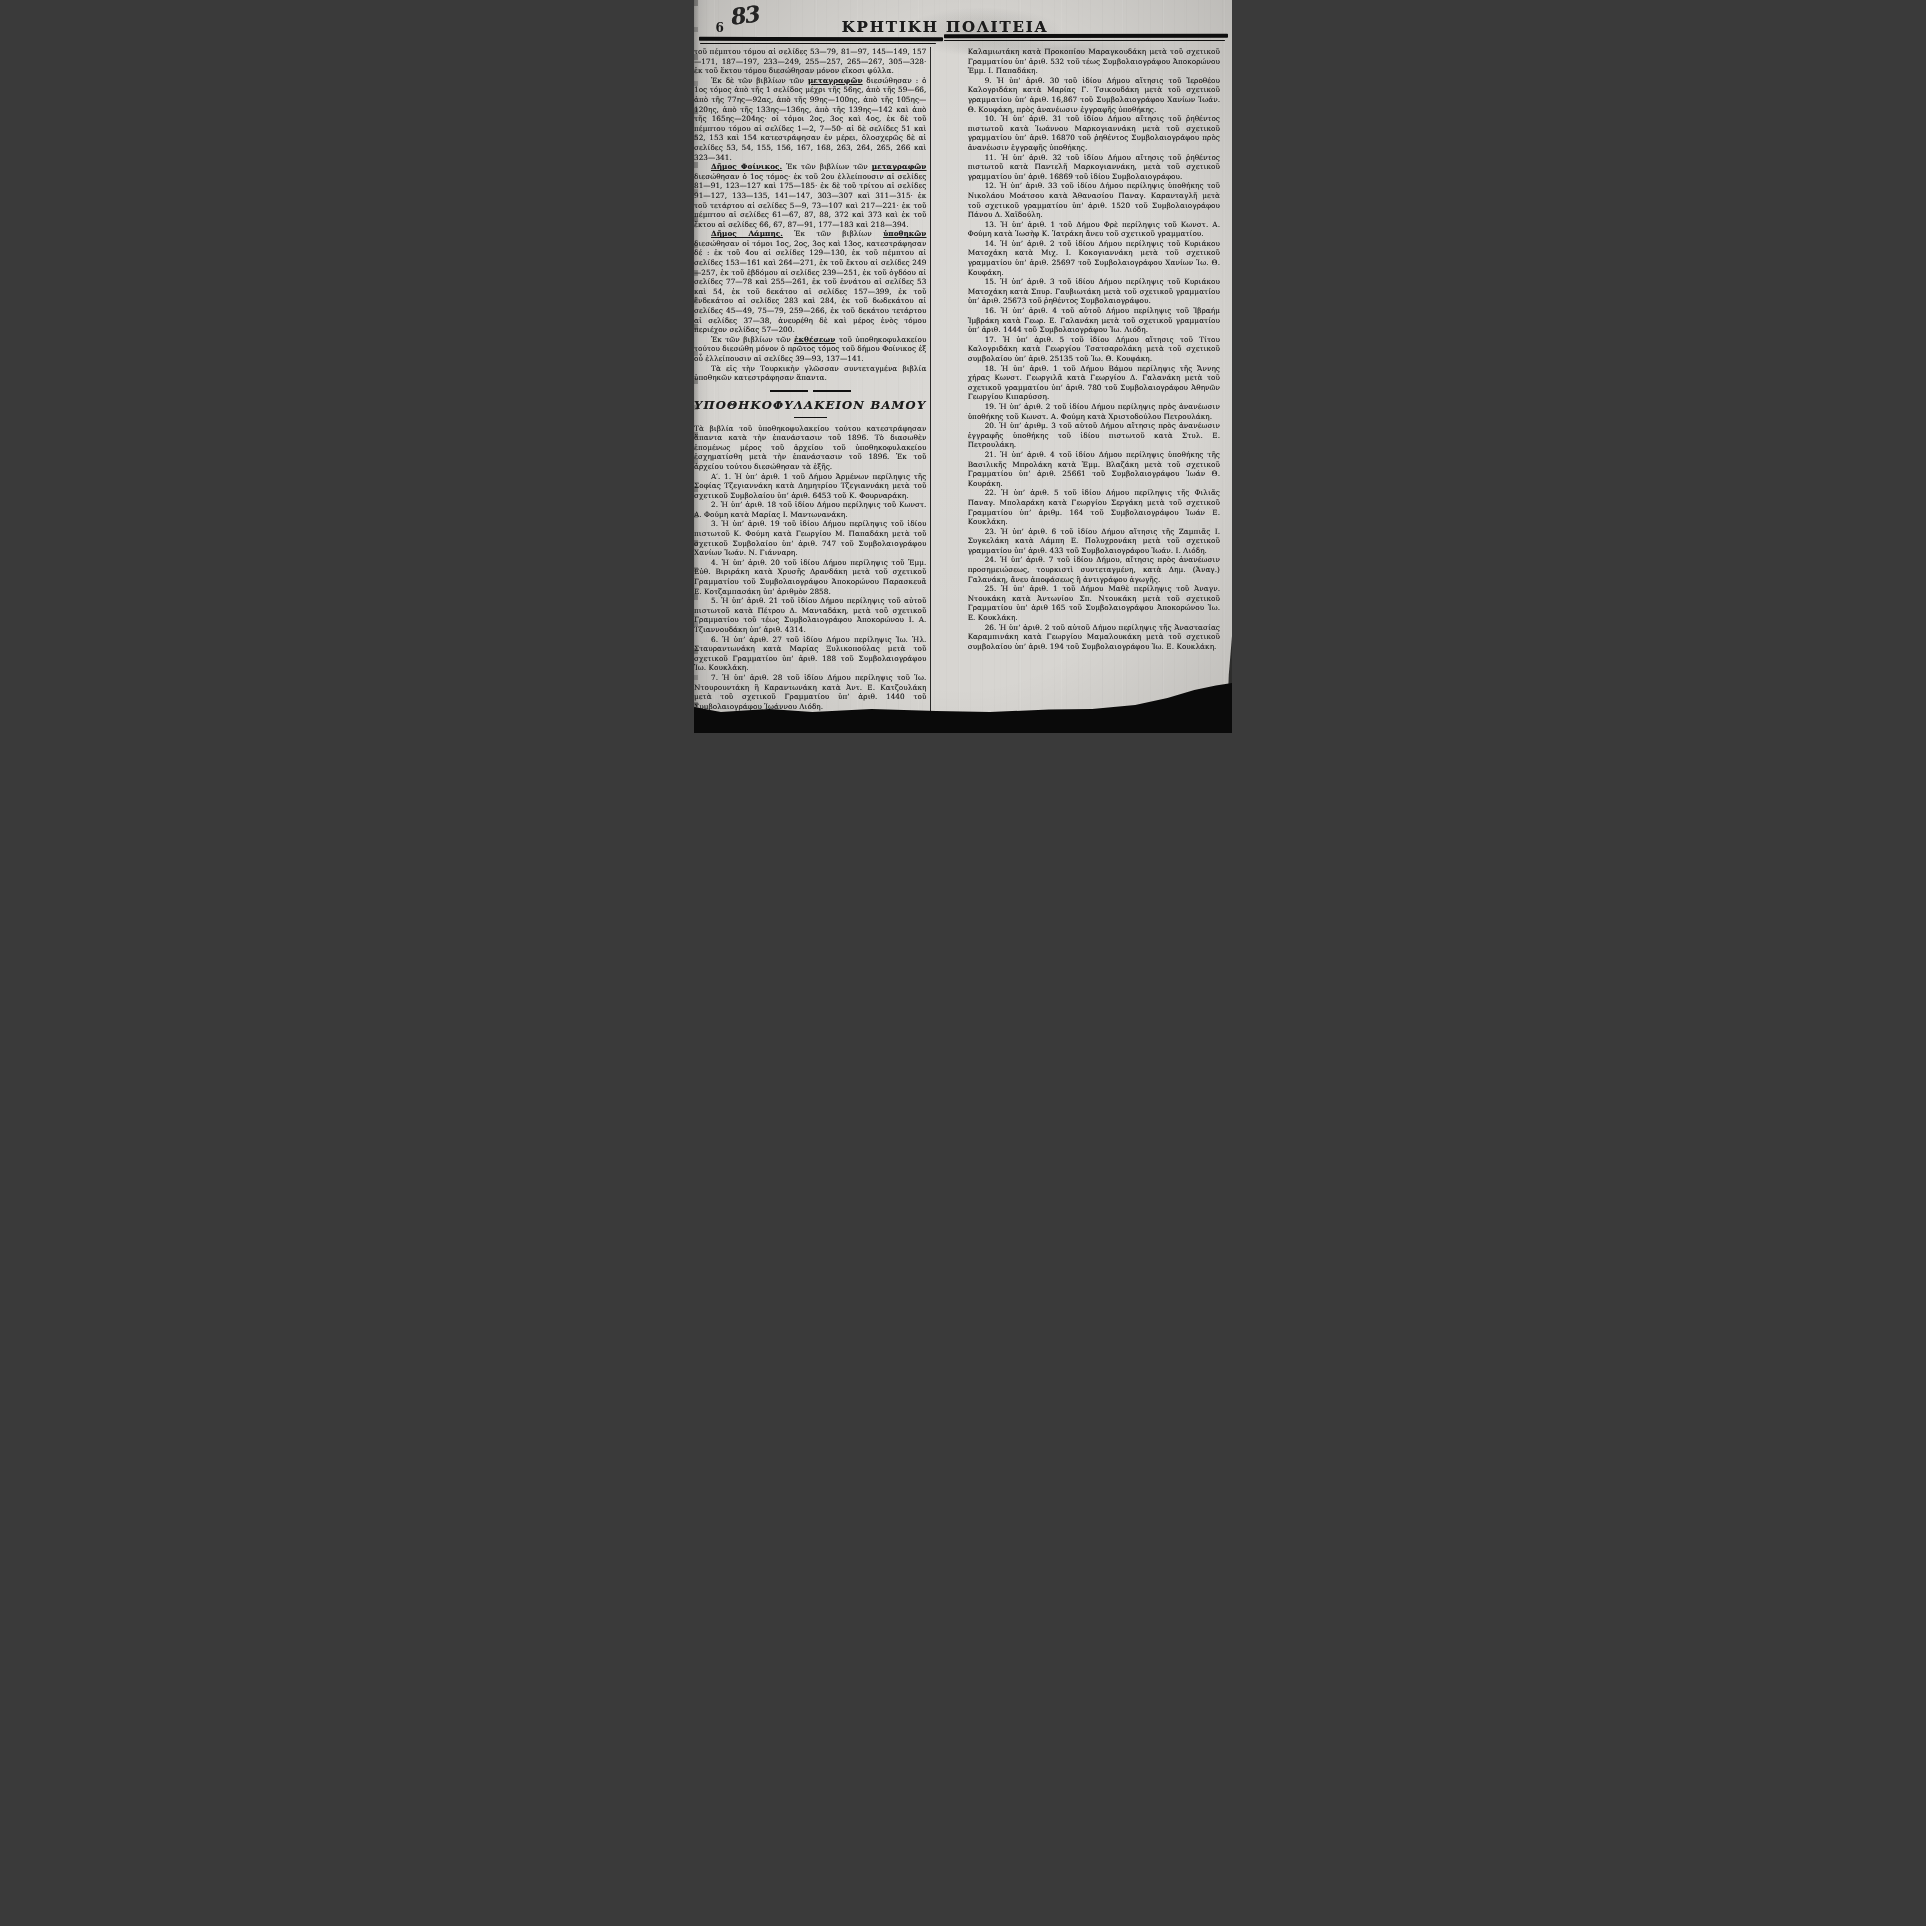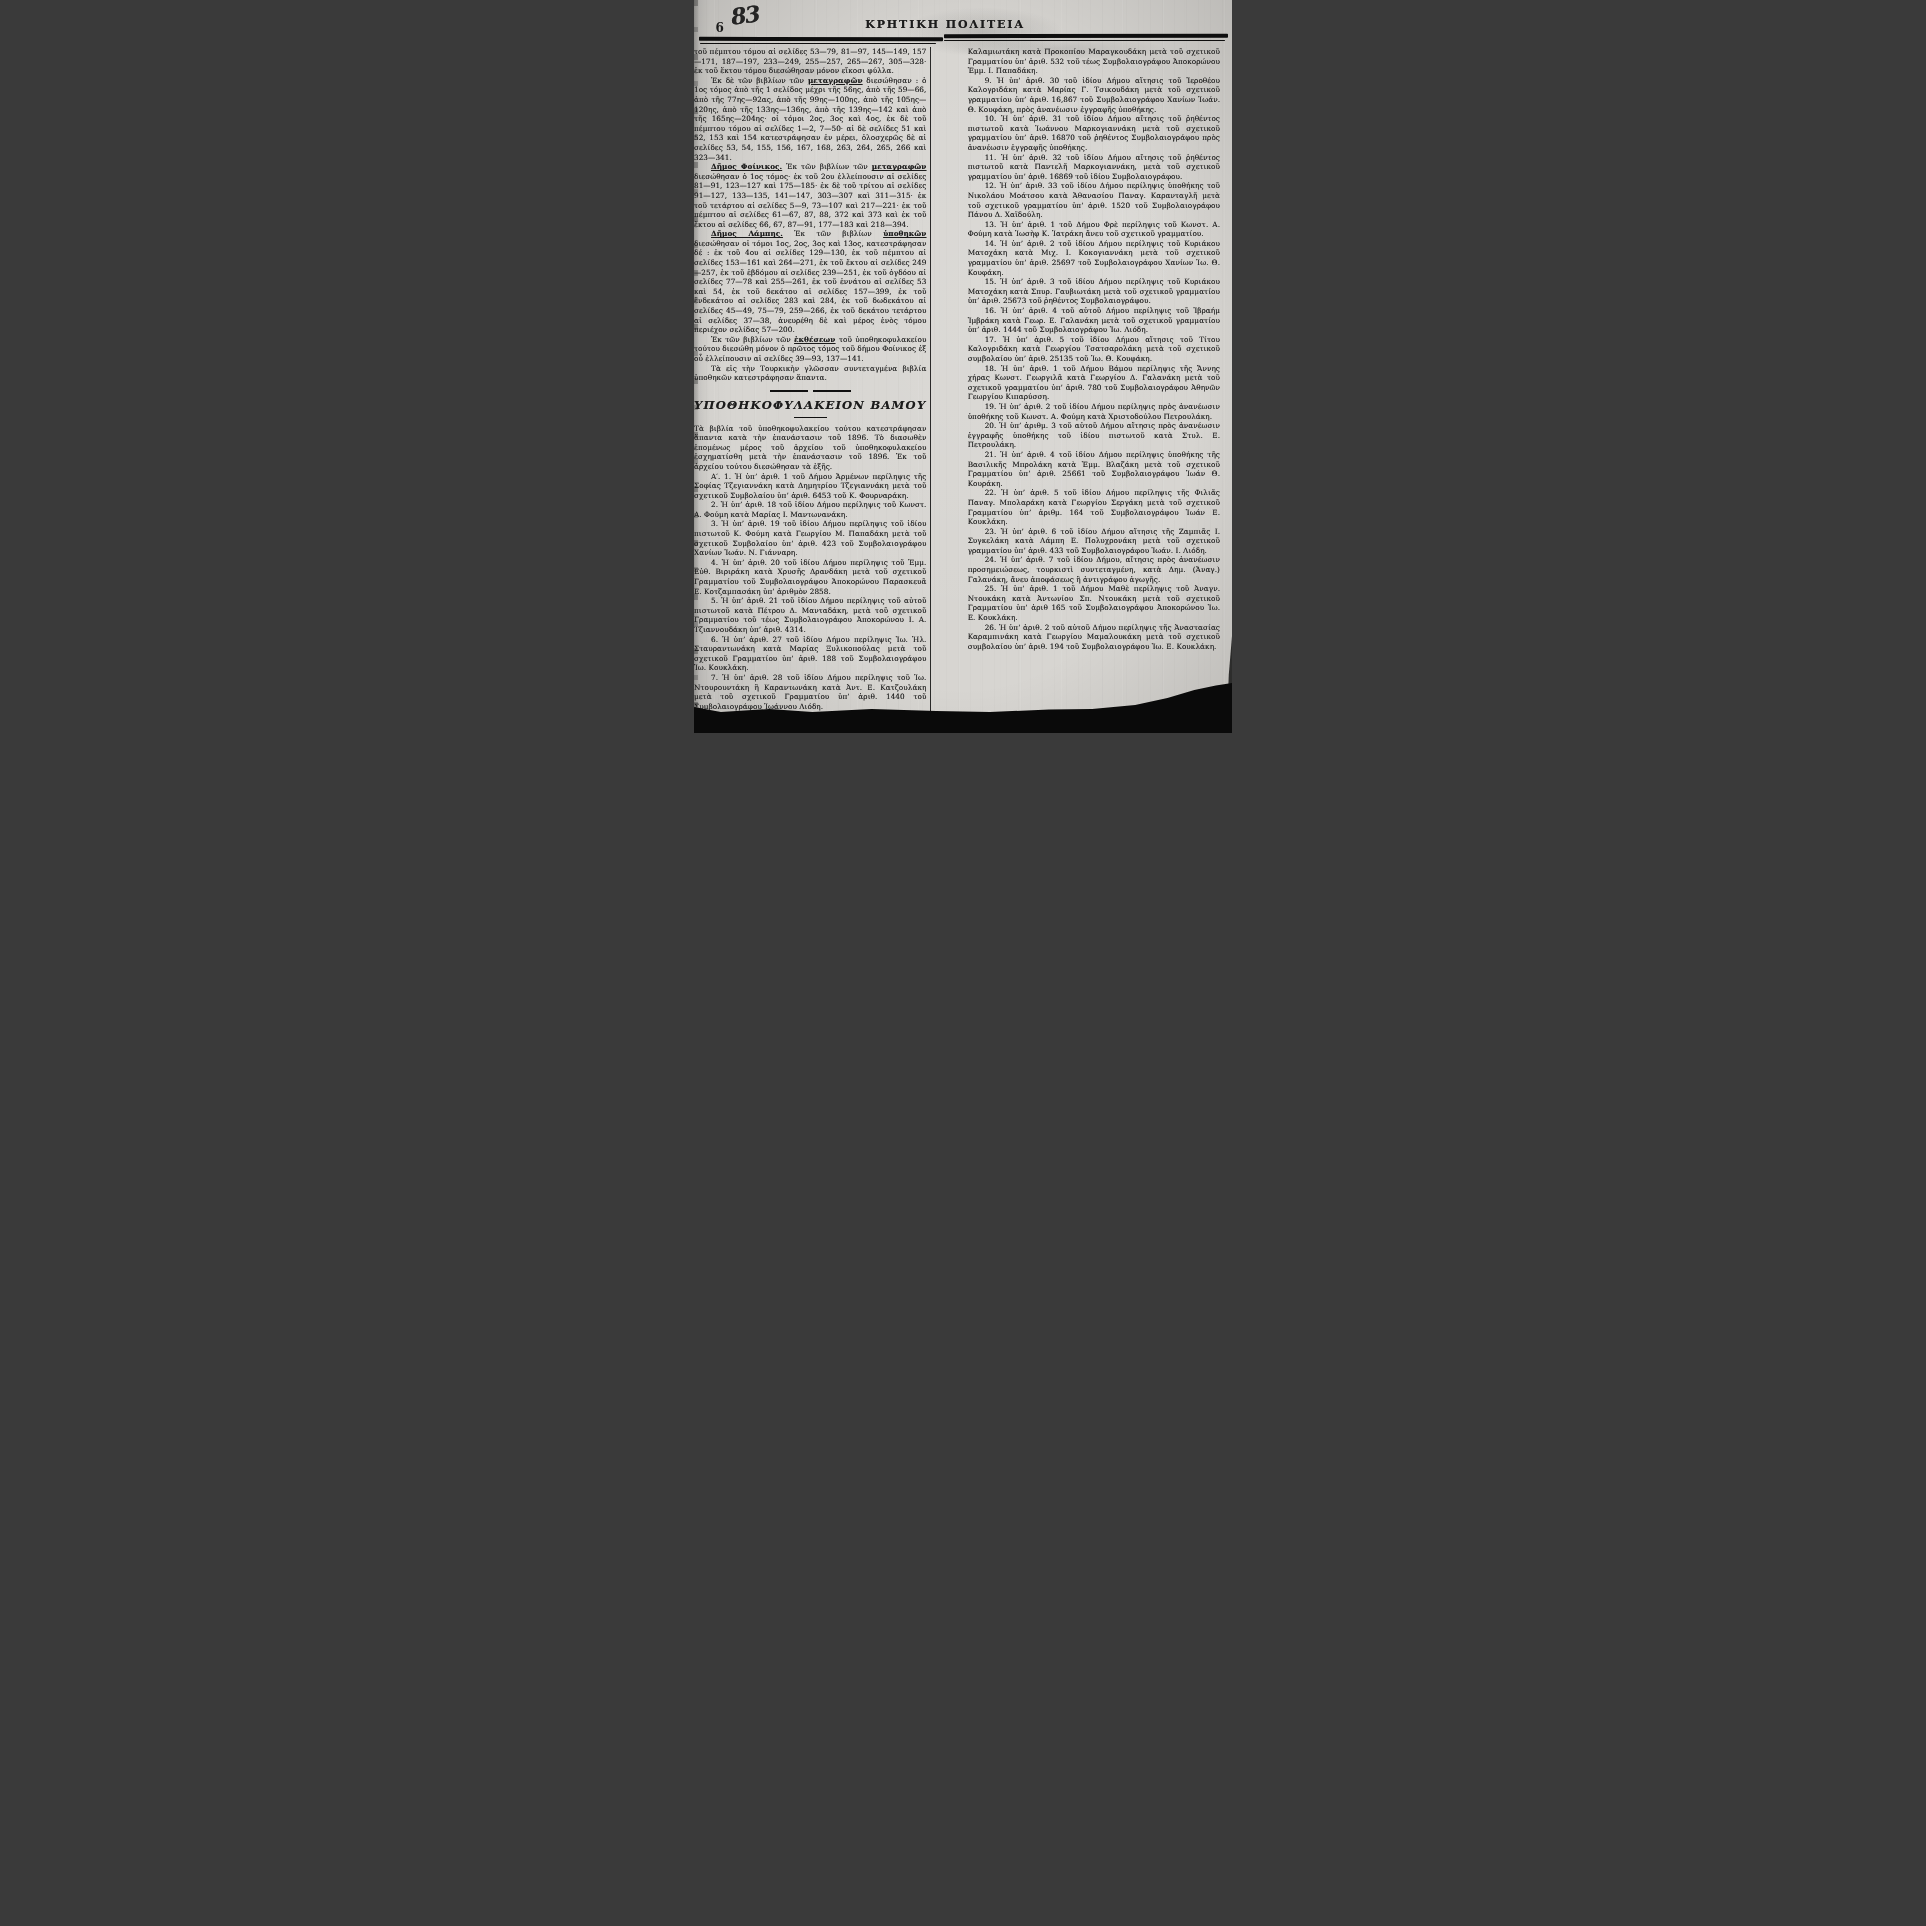--- a/index.html
+++ b/index.html
@@ -30,21 +30,21 @@
 
   .handwritten{
     position:absolute;left:37px;top:1.5px;
     font-size:22.3px;font-style:italic;font-weight:bold;color:#242424;
     transform:rotate(-7deg);letter-spacing:-1.5px;
     text-shadow:0 0 0.4px rgba(30,30,30,.6);
   }
   .pagenum{position:absolute;left:21.6px;top:21px;font-size:12px;font-weight:bold;}
   .title{
     position:absolute;left:116px;top:17.7px;width:270px;
-    text-align:center;font-size:11px;font-weight:bold;letter-spacing:1.9px;
+    text-align:center;font-size:15px;font-weight:bold;letter-spacing:1.9px;
     text-shadow:0 0 0.4px rgba(20,20,20,.55);
     white-space:nowrap;
   }
   .hrule{position:absolute;background:#0e0e0e;border-radius:0.8px;}
   .rl1{left:5.4px;top:37px;width:244px;height:3.5px;transform:rotate(.12deg);}
   .rl2{left:6.2px;top:43px;width:236px;height:1.2px;}
   .rr1{left:250px;top:34px;width:284px;height:3.5px;transform:rotate(-.08deg);}
   .rr2{left:250px;top:40px;width:281px;height:1.2px;}
 
   .columns{position:absolute;left:0;top:47px;width:526px;display:flex;align-items:stretch;}
@@ -107,21 +107,21 @@
         <p class="para ind"><span class="b">Δῆμος Φοίνικος.</span><span> Ἐκ τῶν βιβλίων τῶν </span><span class="b">μεταγραφῶν</span><span> διεσώθησαν ὁ 1ος τόμος· ἐκ τοῦ 2ου ἐλλείπουσιν αἱ σελίδες 81—91, 123—127 καὶ 175—185· ἐκ δὲ τοῦ τρίτου αἱ σελίδες 91—127, 133—135, 141—147, 303—307 καὶ 311—315· ἐκ τοῦ τετάρτου αἱ σελίδες 5—9, 73—107 καὶ 217—221· ἐκ τοῦ πέμπτου αἱ σελίδες 61—67, 87, 88, 372 καὶ 373 καὶ ἐκ τοῦ ἕκτου αἱ σελίδες 66, 67, 87—91, 177—183 καὶ 218—394.</span></p>
         <p class="para ind"><span class="b">Δῆμος Λάμπης.</span><span> Ἐκ τῶν βιβλίων </span><span class="b">ὑποθηκῶν</span><span> διεσώθησαν οἱ τόμοι 1ος, 2ος, 3ος καὶ 13ος, κατεστράφησαν δέ : ἐκ τοῦ 4ου αἱ σελίδες 129—130, ἐκ τοῦ πέμπτου αἱ σελίδες 153—161 καὶ 264—271, ἐκ τοῦ ἕκτου αἱ σελίδες 249—257, ἐκ τοῦ ἑβδόμου αἱ σελίδες 239—251, ἐκ τοῦ ὀγδόου αἱ σελίδες 77—78 καὶ 255—261, ἐκ τοῦ ἐννάτου αἱ σελίδες 53 καὶ 54, ἐκ τοῦ δεκάτου αἱ σελίδες 157—399, ἐκ τοῦ ἑνδεκάτου αἱ σελίδες 283 καὶ 284, ἐκ τοῦ δωδεκάτου αἱ σελίδες 45—49, 75—79, 259—266, ἐκ τοῦ δεκάτου τετάρτου αἱ σελίδες 37—38, ἀνευρέθη δὲ καὶ μέρος ἑνὸς τόμου περιέχον σελίδας 57—200.</span></p>
         <p class="para ind"><span>Ἐκ τῶν βιβλίων τῶν </span><span class="b">ἐκθέσεων</span><span> τοῦ ὑποθηκοφυλακείου τούτου διεσώθη μόνον ὁ πρῶτος τόμος τοῦ δήμου Φοίνικος ἐξ οὗ ἐλλείπουσιν αἱ σελίδες 39—93, 137—141.</span></p>
         <p class="para ind"><span>Τὰ εἰς τὴν Τουρκικὴν γλῶσσαν συντεταγμένα βιβλία ὑποθηκῶν κατεστράφησαν ἅπαντα.</span></p>
         <div class="rule-long"></div>
         <div class="sec-heading"><span>ΥΠΟΘΗΚΟΦΥΛΑΚΕΙΟΝ ΒΑΜΟΥ</span></div>
         <div class="rule-short"></div>
         <p class="para"><span>Τὰ βιβλία τοῦ ὑποθηκοφυλακείου τούτου κατεστράφησαν ἅπαντα κατὰ τὴν ἐπανάστασιν τοῦ 1896. Τὸ διασωθὲν ἑπομένως μέρος τοῦ ἀρχείου τοῦ ὑποθηκοφυλακείου ἐσχηματίσθη μετὰ τὴν ἐπανάστασιν τοῦ 1896. Ἐκ τοῦ ἀρχείου τούτου διεσώθησαν τὰ ἑξῆς.</span></p>
         <p class="para ind"><span>Α′. 1. Ἡ ὑπ’ ἀριθ. 1 τοῦ Δήμου Ἀρμένων περίληψις τῆς Σοφίας Τζεγιαννάκη κατὰ Δημητρίου Τζεγιαννάκη μετὰ τοῦ σχετικοῦ Συμβολαίου ὑπ’ ἀριθ. 6453 τοῦ Κ. Φουρναράκη.</span></p>
         <p class="para ind"><span>2. Ἡ ὑπ’ ἀριθ. 18 τοῦ ἰδίου Δήμου περίληψις τοῦ Κωνστ. Α. Φούμη κατὰ Μαρίας Ι. Μαντωνανάκη.</span></p>
-        <p class="para ind"><span>3. Ἡ ὑπ’ ἀριθ. 19 τοῦ ἰδίου Δήμου περίληψις τοῦ ἰδίου πιστωτοῦ Κ. Φούμη κατὰ Γεωργίου Μ. Παπαδάκη μετὰ τοῦ σχετικοῦ Συμβολαίου ὑπ’ ἀριθ. 423 τοῦ Συμβολαιογράφου Χανίων Ἰωάν. Ν. Γιάνναρη.</span></p>
+        <p class="para ind"><span>3. Ἡ ὑπ’ ἀριθ. 19 τοῦ ἰδίου Δήμου περίληψις τοῦ ἰδίου πιστωτοῦ Κ. Φούμη κατὰ Γεωργίου Μ. Παπαδάκη μετὰ τοῦ σχετικοῦ Συμβολαίου ὑπ’ ἀριθ. 747 τοῦ Συμβολαιογράφου Χανίων Ἰωάν. Ν. Γιάνναρη.</span></p>
         <p class="para ind"><span>4. Ἡ ὑπ’ ἀριθ. 20 τοῦ ἰδίου Δήμου περίληψις τοῦ Ἐμμ. Εὐθ. Βιριράκη κατὰ Χρυσῆς Δρανδάκη μετὰ τοῦ σχετικοῦ Γραμματίου τοῦ Συμβολαιογράφου Ἀποκορώνου Παρασκευᾶ Ε. Κοτζαμπασάκη ὑπ’ ἀριθμὸν 2858.</span></p>
         <p class="para ind"><span>5. Ἡ ὑπ’ ἀριθ. 21 τοῦ ἰδίου Δήμου περίληψις τοῦ αὐτοῦ πιστωτοῦ κατὰ Πέτρου Δ. Μανταδάκη, μετὰ τοῦ σχετικοῦ Γραμματίου τοῦ τέως Συμβολαιογράφου Ἀποκορώνου Ι. Α. Τζιαννουδάκη ὑπ’ ἀριθ. 4314.</span></p>
         <p class="para ind"><span>6. Ἡ ὑπ’ ἀριθ. 27 τοῦ ἰδίου Δήμου περίληψις Ἰω. Ἡλ. Σταυραντωνάκη κατὰ Μαρίας Ξυλικοπούλας μετὰ τοῦ σχετικοῦ Γραμματίου ὑπ’ ἀριθ. 188 τοῦ Συμβολαιογράφου Ἰω. Κουκλάκη.</span></p>
         <p class="para ind"><span>7. Ἡ ὑπ’ ἀριθ. 28 τοῦ ἰδίου Δήμου περίληψις τοῦ Ἰω. Ντουρουντάκη ἢ Καραντωνάκη κατὰ Ἀντ. Ε. Κατζουλάκη μετὰ τοῦ σχετικοῦ Γραμματίου ὑπ’ ἀριθ. 1440 τοῦ Συμβολαιογράφου Ἰωάννου Λιόδη.</span></p>
         <p class="para ind"><span>8. Ἡ ὑπ’ ἀριθ. 29 τοῦ ἰδίου Δήμου περίληψις τῆς Εἰρήνης</span></p>
       </div>
     <div class="col-divider"></div>
     <div class="col col-right" id="col-right">
         <p class="para"><span>Καλαμιωτάκη κατὰ Προκοπίου Μαραγκουδάκη μετὰ τοῦ σχετικοῦ Γραμματίου ὑπ’ ἀριθ. 532 τοῦ τέως Συμβολαιογράφου Ἀποκορώνου Ἐμμ. Ι. Παπαδάκη.</span></p>
         <p class="para ind"><span>9. Ἡ ὑπ’ ἀριθ. 30 τοῦ ἰδίου Δήμου αἴτησις τοῦ Ἱεροθέου Καλογριδάκη κατὰ Μαρίας Γ. Τσικουδάκη μετὰ τοῦ σχετικοῦ γραμματίου ὑπ’ ἀριθ. 16,867 τοῦ Συμβολαιογράφου Χανίων Ἰωάν. Θ. Κουφάκη, πρὸς ἀνανέωσιν ἐγγραφῆς ὑποθήκης.</span></p>

